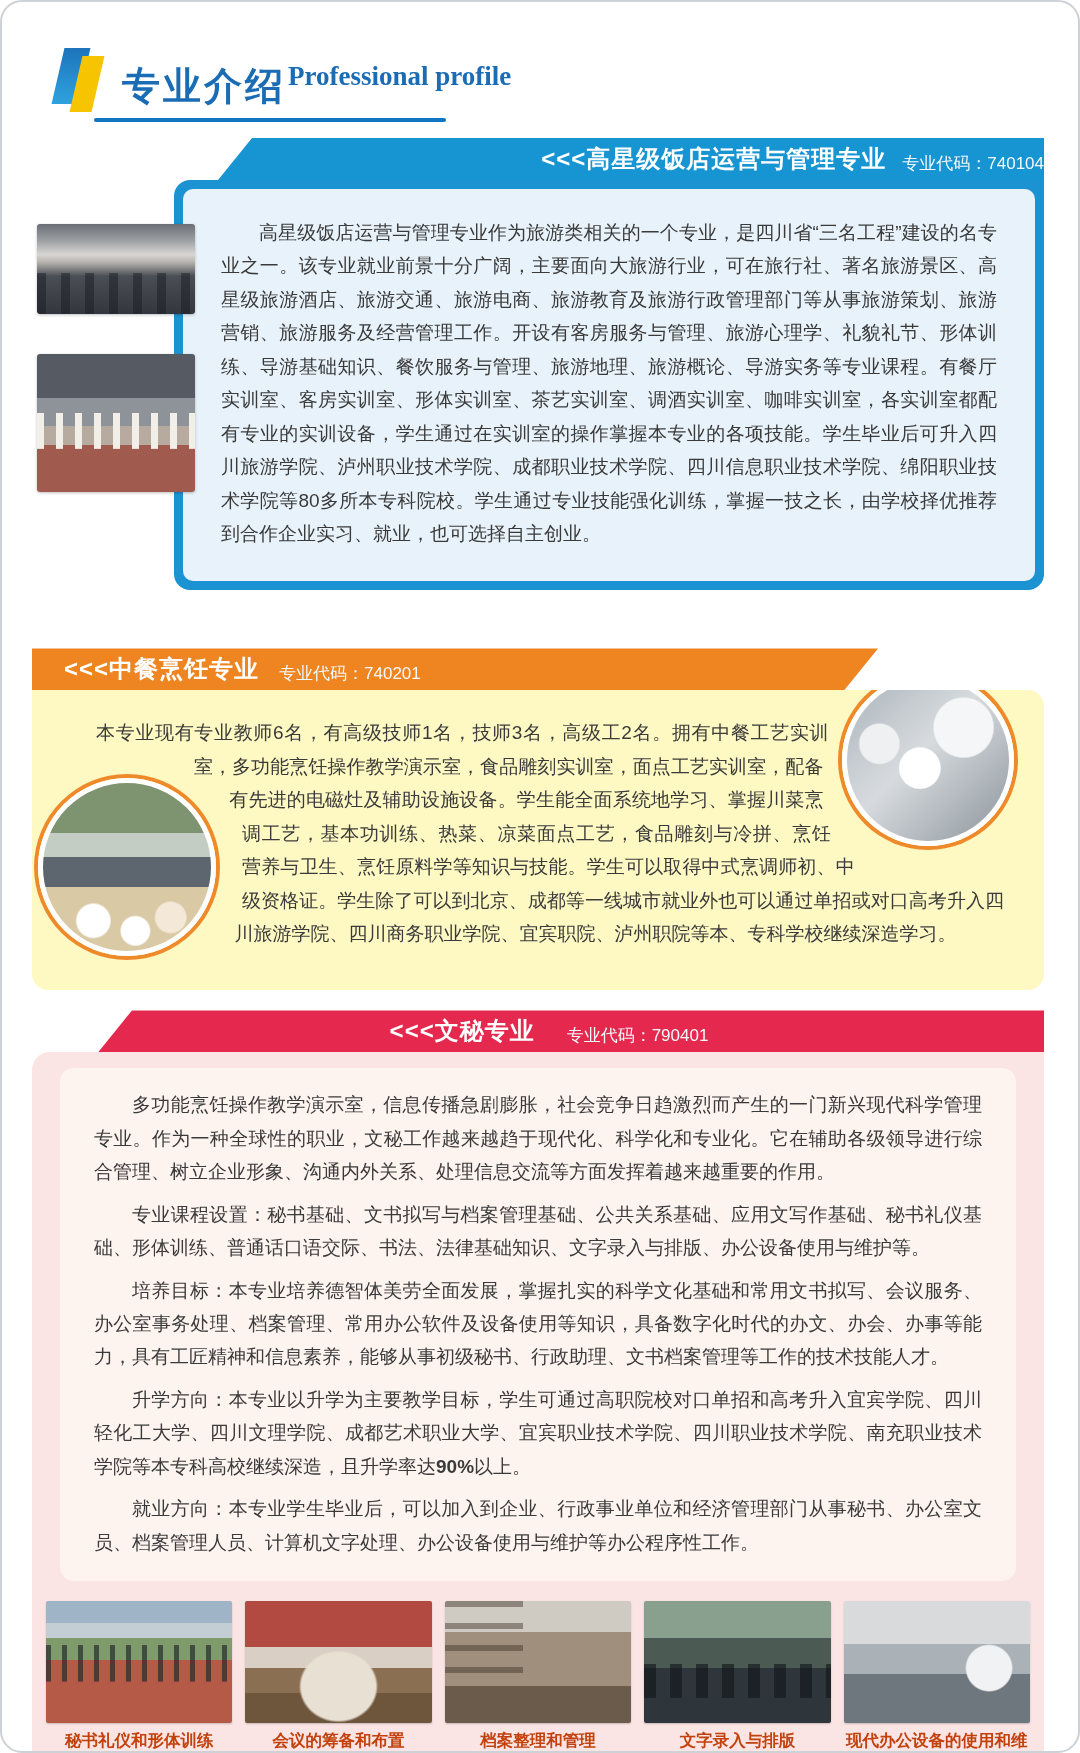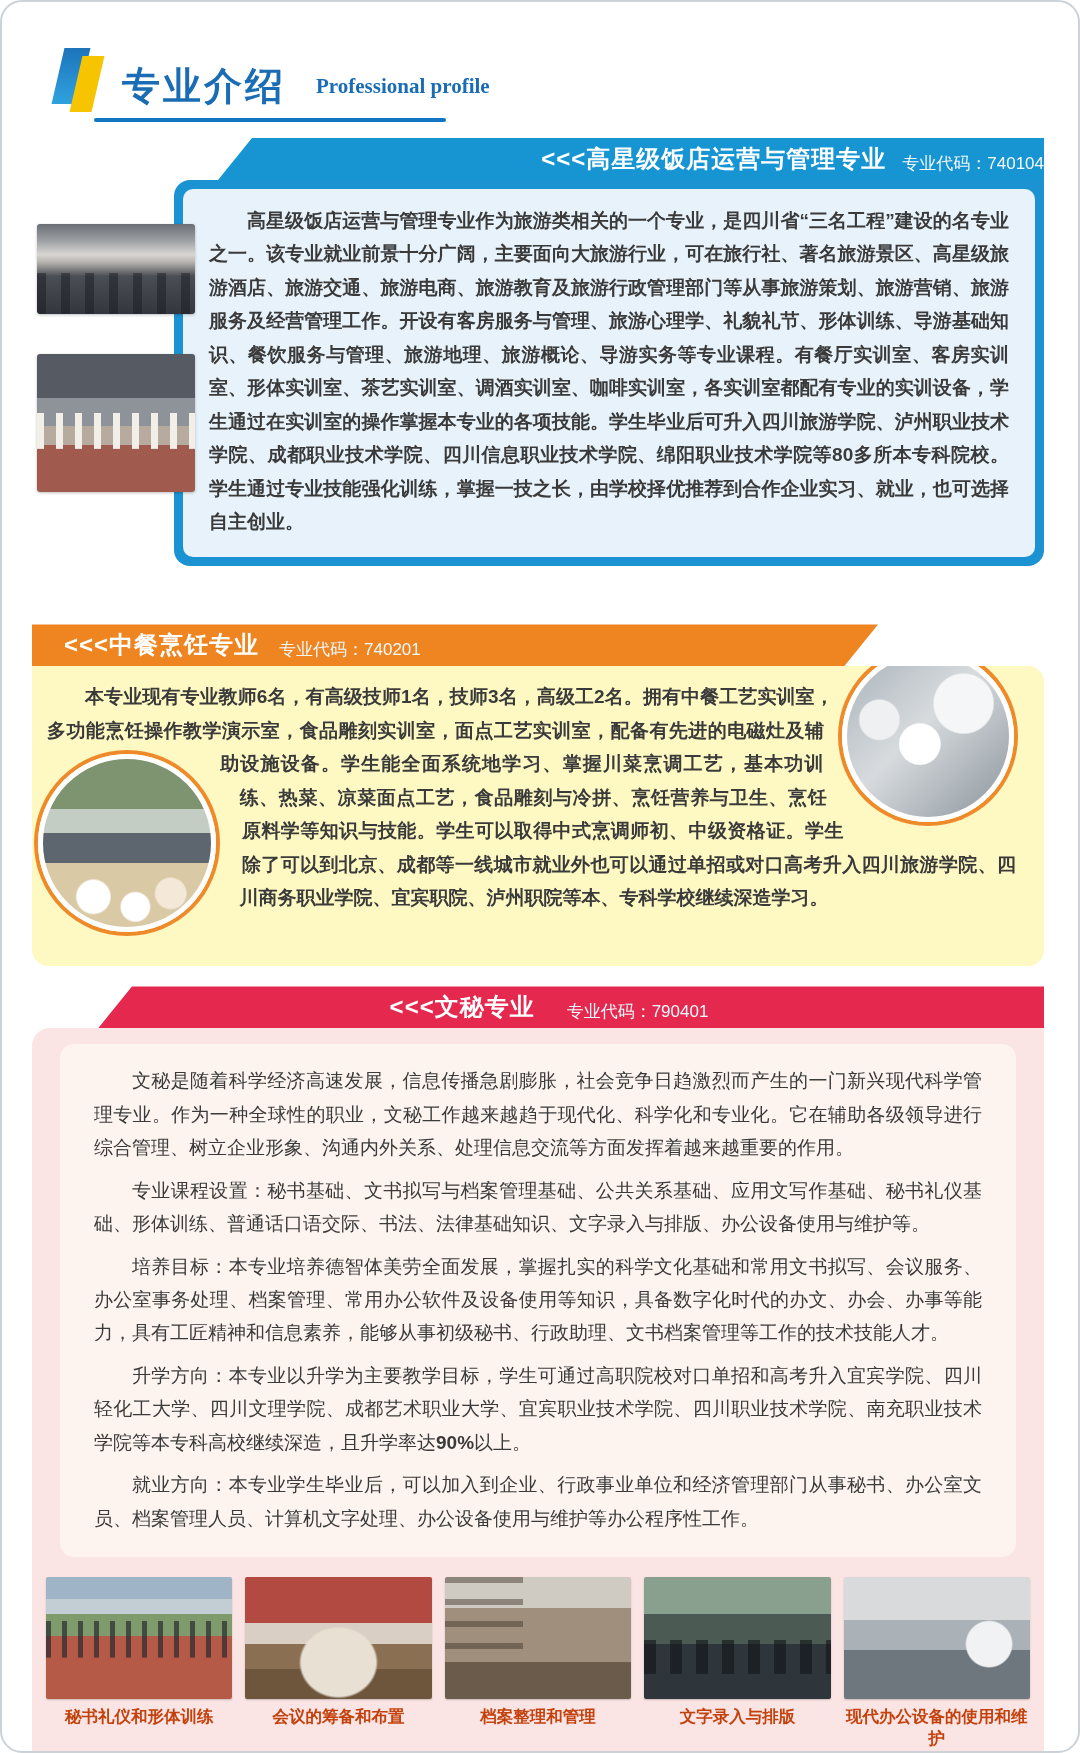--- a/index.html
+++ b/index.html
@@ -14,24 +14,24 @@
   .logo{position:relative;width:60px;height:64px;flex:0 0 auto;}
   .logo .bar-blue{
     position:absolute;left:10px;top:0;width:26px;height:56px;
     background:linear-gradient(180deg,#1d74bb 0%,#2fa2de 100%);
     transform:skewX(-13deg);
   }
   .logo .bar-yellow{
     position:absolute;left:28px;top:8px;width:22px;height:56px;
     background:#f6c400;transform:skewX(-13deg);
   }
-  .header-text{display:flex;align-items:center;margin-left:14px;}
+  .header-text{display:flex;align-items:flex-start;margin-left:14px;}
   .title-cn{font-size:38px;font-weight:bold;color:#1a6cb4;letter-spacing:3px;margin:0;}
   .title-en{font-family:"Liberation Serif","DejaVu Serif",serif;font-weight:bold;
-    font-size:21px;color:#1a6cb4;margin-left:30px;}
+    font-size:27px;color:#1a6cb4;margin-left:2px;}
   .header-underline{height:4px;width:352px;background:#0f77c2;margin:6px 0 0 92px;border-radius:2px;}
 
   
   .banner{height:42px;display:flex;align-items:center;box-sizing:border-box;}
   .banner-title{font-size:24px;font-weight:bold;color:#ffffff;letter-spacing:1px;white-space:nowrap;}
   .banner-code{font-size:17px;font-weight:500;color:#f2f8fc;white-space:nowrap;margin-top:8px;}
 
   
   .sec-hotel{position:relative;margin:16px 34px 0 0;}
   .banner-blue{
@@ -40,21 +40,21 @@
     justify-content:flex-end;gap:16px;
   }
   .panel-blue{
     margin-left:172px;background:#1b93d2;border-radius:16px 0 16px 16px;
     padding:9px;box-sizing:border-box;
   }
   .panel-blue-inner{
     background:#e7f2fa;border-radius:10px;padding:15px 26px 19px 26px;
   }
   .body-text{
-    margin:0;font-size:19px;line-height:1.76;font-weight:700;color:#3a3a3a;
+    margin:12px;font-size:19px;line-height:1.76;font-weight:400;color:#3a3a3a;
     text-align:justify;text-indent:2em;
   }
   .photo-col{position:absolute;left:35px;top:86px;width:158px;}
   .photo{border-radius:3px;box-shadow:0 1px 3px rgba(0,0,0,.25);}
   .ph-classroom{
     width:158px;height:90px;
     background:
       repeating-linear-gradient(90deg,rgba(25,28,33,.5) 0 9px,rgba(0,0,0,0) 9px 24px),
       linear-gradient(180deg,#6a6f75 0%,#9b9fa3 18%,#d8d6d2 34%,#b9b6b1 42%,#4a4e55 58%,#33363c 100%);
     background-size:100% 46%,100% 100%;background-position:0 100%,0 0;background-repeat:no-repeat;
@@ -197,21 +197,21 @@
     </div>
   </section>
 
   <section class="sec-secretary">
     <div class="banner banner-red">
       <span class="banner-title">&lt;&lt;&lt;文秘专业</span>
       <span class="banner-code">专业代码：790401</span>
     </div>
     <div class="pink-body">
       <div class="text-card">
-        <p class="body-text">文秘是随着科学经济高速发展，信息传播急剧膨胀，社会竞争日趋激烈而产生的一门新兴现代科学管理专业。作为一种全球性的职业，文秘工作越来越趋于现代化、科学化和专业化。它在辅助各级领导进行综合管理、树立企业形象、沟通内外关系、处理信息交流等方面发挥着越来越重要的作用。</p>
+        <p class="body-text">多功能烹饪操作教学演示室，信息传播急剧膨胀，社会竞争日趋激烈而产生的一门新兴现代科学管理专业。作为一种全球性的职业，文秘工作越来越趋于现代化、科学化和专业化。它在辅助各级领导进行综合管理、树立企业形象、沟通内外关系、处理信息交流等方面发挥着越来越重要的作用。</p>
         <p class="body-text">专业课程设置：秘书基础、文书拟写与档案管理基础、公共关系基础、应用文写作基础、秘书礼仪基础、形体训练、普通话口语交际、书法、法律基础知识、文字录入与排版、办公设备使用与维护等。</p>
         <p class="body-text">培养目标：本专业培养德智体美劳全面发展，掌握扎实的科学文化基础和常用文书拟写、会议服务、办公室事务处理、档案管理、常用办公软件及设备使用等知识，具备数字化时代的办文、办会、办事等能力，具有工匠精神和信息素养，能够从事初级秘书、行政助理、文书档案管理等工作的技术技能人才。</p>
         <p class="body-text">升学方向：本专业以升学为主要教学目标，学生可通过高职院校对口单招和高考升入宜宾学院、四川轻化工大学、四川文理学院、成都艺术职业大学、宜宾职业技术学院、四川职业技术学院、南充职业技术学院等本专科高校继续深造，且升学率达90%以上。</p>
         <p class="body-text">就业方向：本专业学生毕业后，可以加入到企业、行政事业单位和经济管理部门从事秘书、办公室文员、档案管理人员、计算机文字处理、办公设备使用与维护等办公程序性工作。</p>
       </div>
       <div class="gallery">
         <figure class="g-item">
           <div class="g-photo g-track"></div>
           <figcaption class="g-caption">秘书礼仪和形体训练</figcaption>
         </figure>

